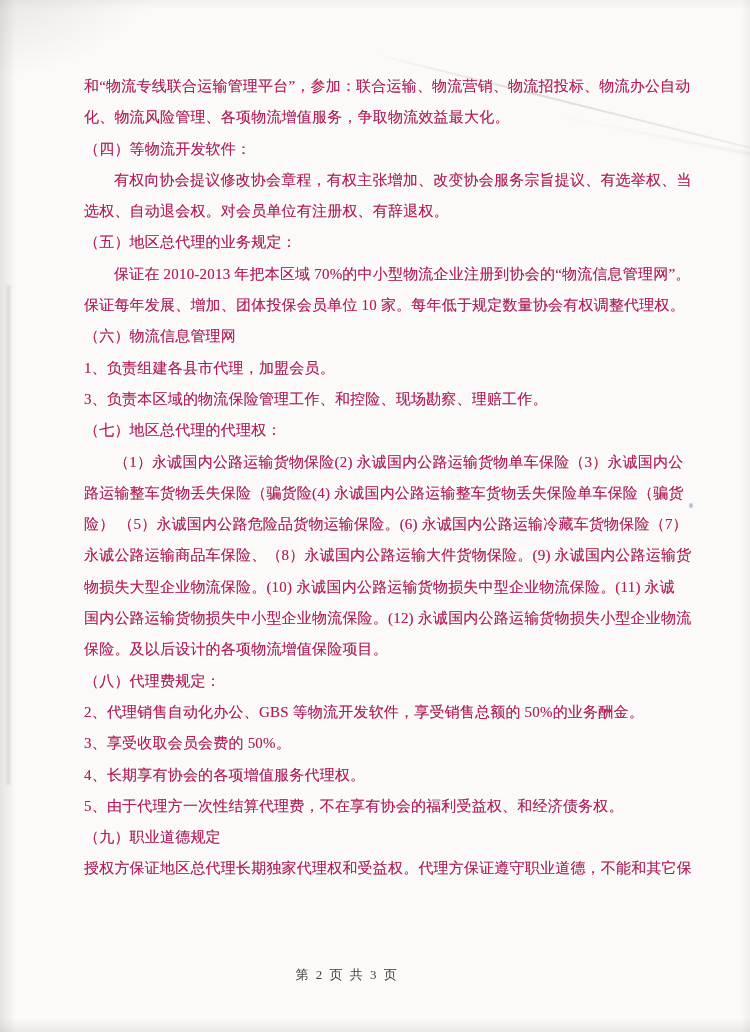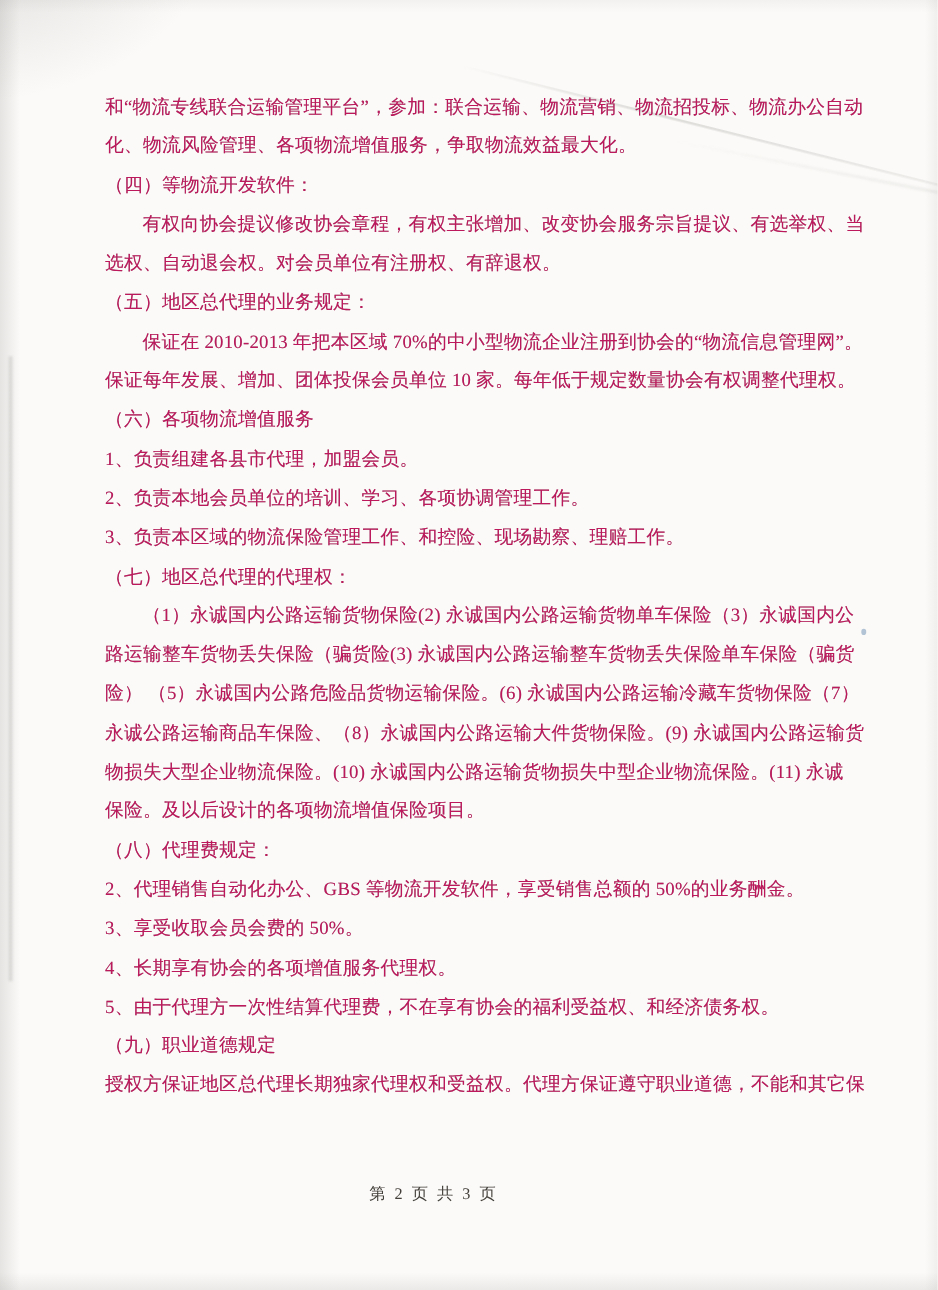--- a/index.html
+++ b/index.html
@@ -51,21 +51,21 @@
     font-size: 15px;
     letter-spacing: 0.2px;
     white-space: nowrap;
     color: #be185d;
     text-shadow: 0 0 0.5px rgba(70,64,58,0.45);
   }
   .indent { padding-left: 30px; }
 
   .page-footer {
     position: absolute;
-    left: 0; top: 946px; width: 694px;
+    left: 0; top: 966px; width: 694px;
     text-align: center;
     font-size: 13px;
     letter-spacing: 2px;
     color: #433f3a;
   }
 
   .ink-dot {
     position: absolute;
     left: 689px; top: 503px;
     width: 4px; height: 5px;
@@ -85,30 +85,30 @@
 
   <div class="doc-body">
     <p class="line">和“物流专线联合运输管理平台”，参加：联合运输、物流营销、物流招投标、物流办公自动</p>
     <p class="line">化、物流风险管理、各项物流增值服务，争取物流效益最大化。</p>
     <p class="line">（四）等物流开发软件：</p>
     <p class="line indent">有权向协会提议修改协会章程，有权主张增加、改变协会服务宗旨提议、有选举权、当</p>
     <p class="line">选权、自动退会权。对会员单位有注册权、有辞退权。</p>
     <p class="line">（五）地区总代理的业务规定：</p>
     <p class="line indent">保证在 2010-2013 年把本区域 70%的中小型物流企业注册到协会的“物流信息管理网”。</p>
     <p class="line">保证每年发展、增加、团体投保会员单位 10 家。每年低于规定数量协会有权调整代理权。</p>
-    <p class="line">（六）各项物流增值服务</p>
+    <p class="line">（六）物流信息管理网</p>
     <p class="line">1、负责组建各县市代理，加盟会员。</p>
-    <p class="line">2、负责本地会员单位的培训、学习、各项协调管理工作。</p>
     <p class="line">3、负责本区域的物流保险管理工作、和控险、现场勘察、理赔工作。</p>
     <p class="line">（七）地区总代理的代理权：</p>
     <p class="line indent">（1）永诚国内公路运输货物保险(2) 永诚国内公路运输货物单车保险（3）永诚国内公</p>
-    <p class="line">路运输整车货物丢失保险（骗货险(3) 永诚国内公路运输整车货物丢失保险单车保险（骗货</p>
+    <p class="line">路运输整车货物丢失保险（骗货险(4) 永诚国内公路运输整车货物丢失保险单车保险（骗货</p>
     <p class="line">险） （5）永诚国内公路危险品货物运输保险。(6) 永诚国内公路运输冷藏车货物保险（7）</p>
     <p class="line">永诚公路运输商品车保险、（8）永诚国内公路运输大件货物保险。(9) 永诚国内公路运输货</p>
     <p class="line">物损失大型企业物流保险。(10) 永诚国内公路运输货物损失中型企业物流保险。(11) 永诚</p>
+    <p class="line">国内公路运输货物损失中小型企业物流保险。(12) 永诚国内公路运输货物损失小型企业物流</p>
     <p class="line">保险。及以后设计的各项物流增值保险项目。</p>
     <p class="line">（八）代理费规定：</p>
     <p class="line">2、代理销售自动化办公、GBS 等物流开发软件，享受销售总额的 50%的业务酬金。</p>
     <p class="line">3、享受收取会员会费的 50%。</p>
     <p class="line">4、长期享有协会的各项增值服务代理权。</p>
     <p class="line">5、由于代理方一次性结算代理费，不在享有协会的福利受益权、和经济债务权。</p>
     <p class="line">（九）职业道德规定</p>
     <p class="line">授权方保证地区总代理长期独家代理权和受益权。代理方保证遵守职业道德，不能和其它保</p>
   </div>
 

